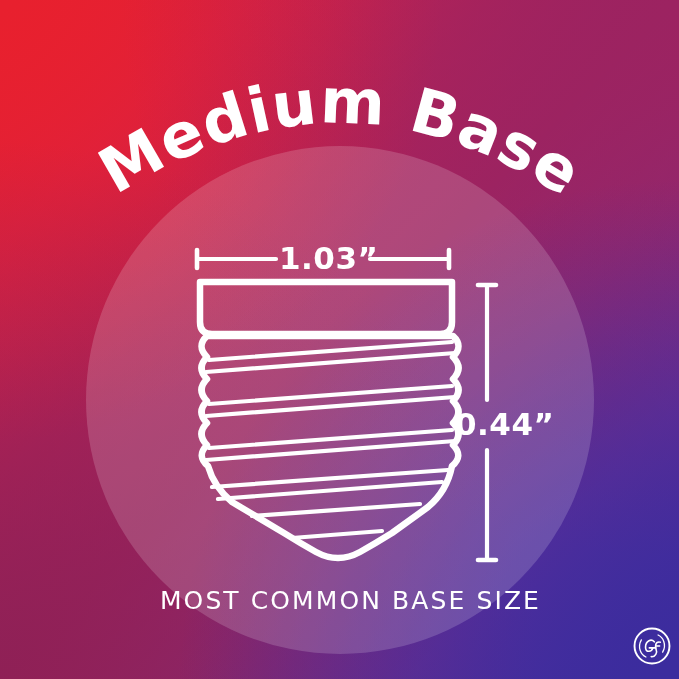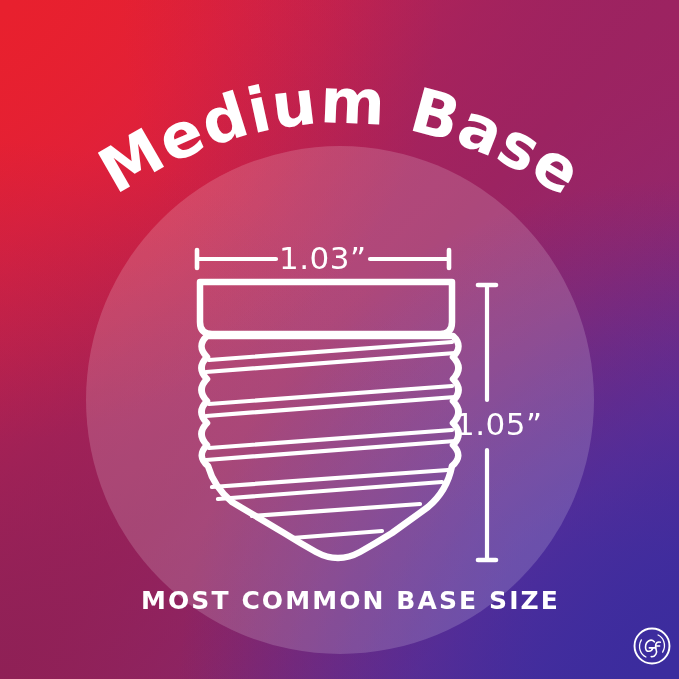--- a/index.html
+++ b/index.html
@@ -79,41 +79,41 @@
     fill: #ffffff;
     font-family: "DejaVu Sans", "Liberation Sans", sans-serif;
     font-size: 62px;
     font-weight: bold;
     letter-spacing: 1px;
   }
   .dimlabel {
     position: absolute;
     color: #ffffff;
     font-size: 31px;
-    font-weight: normal;
+    font-weight: bold;
     letter-spacing: 0.5px;
     white-space: nowrap;
   }
   #dim-h-label {
     left: 279px;
     top: 240px;
   }
   #dim-v-label {
     left: 455px;
     top: 406px;
   }
   #caption {
     position: absolute;
     left: 0;
     right: 0;
     top: 586px;
     text-align: center;
     color: #ffffff;
     font-size: 25px;
-    font-weight: bold;
+    font-weight: normal;
     letter-spacing: 2.1px;
     padding-left: 22px;
   }
   #legal {
     position: absolute;
     left: 8px;
     top: 648px;
     color: rgba(255,255,255,0.82);
     font-size: 7.3px;
     line-height: 10px;
@@ -212,21 +212,21 @@
 
         <path d="M 252,516 L 420,504"></path>
 
         <path d="M 292,538 L 382,531"></path>
       </g>
     </g>
   </svg>
 
   <div class="dimlabel" id="dim-h-label">1.03”</div>
 
-  <div class="dimlabel" id="dim-v-label">1.05”</div>
+  <div class="dimlabel" id="dim-v-label">0.44”</div>
 
   <div id="caption">MOST COMMON BASE SIZE</div>
 
 
   <svg id="ge-logo" viewBox="0 0 100 100">
     <circle cx="50" cy="50" r="46" fill="none" stroke="#ffffff" stroke-width="5"></circle>
     <g fill="none" stroke="#ffffff" stroke-width="3.4" stroke-linecap="round">
       <path d="M 22,34 Q 14,48 19,62 Q 23,74 34,79"></path>
       <path d="M 78,66 Q 86,52 81,38 Q 77,26 66,21"></path>
     </g>

